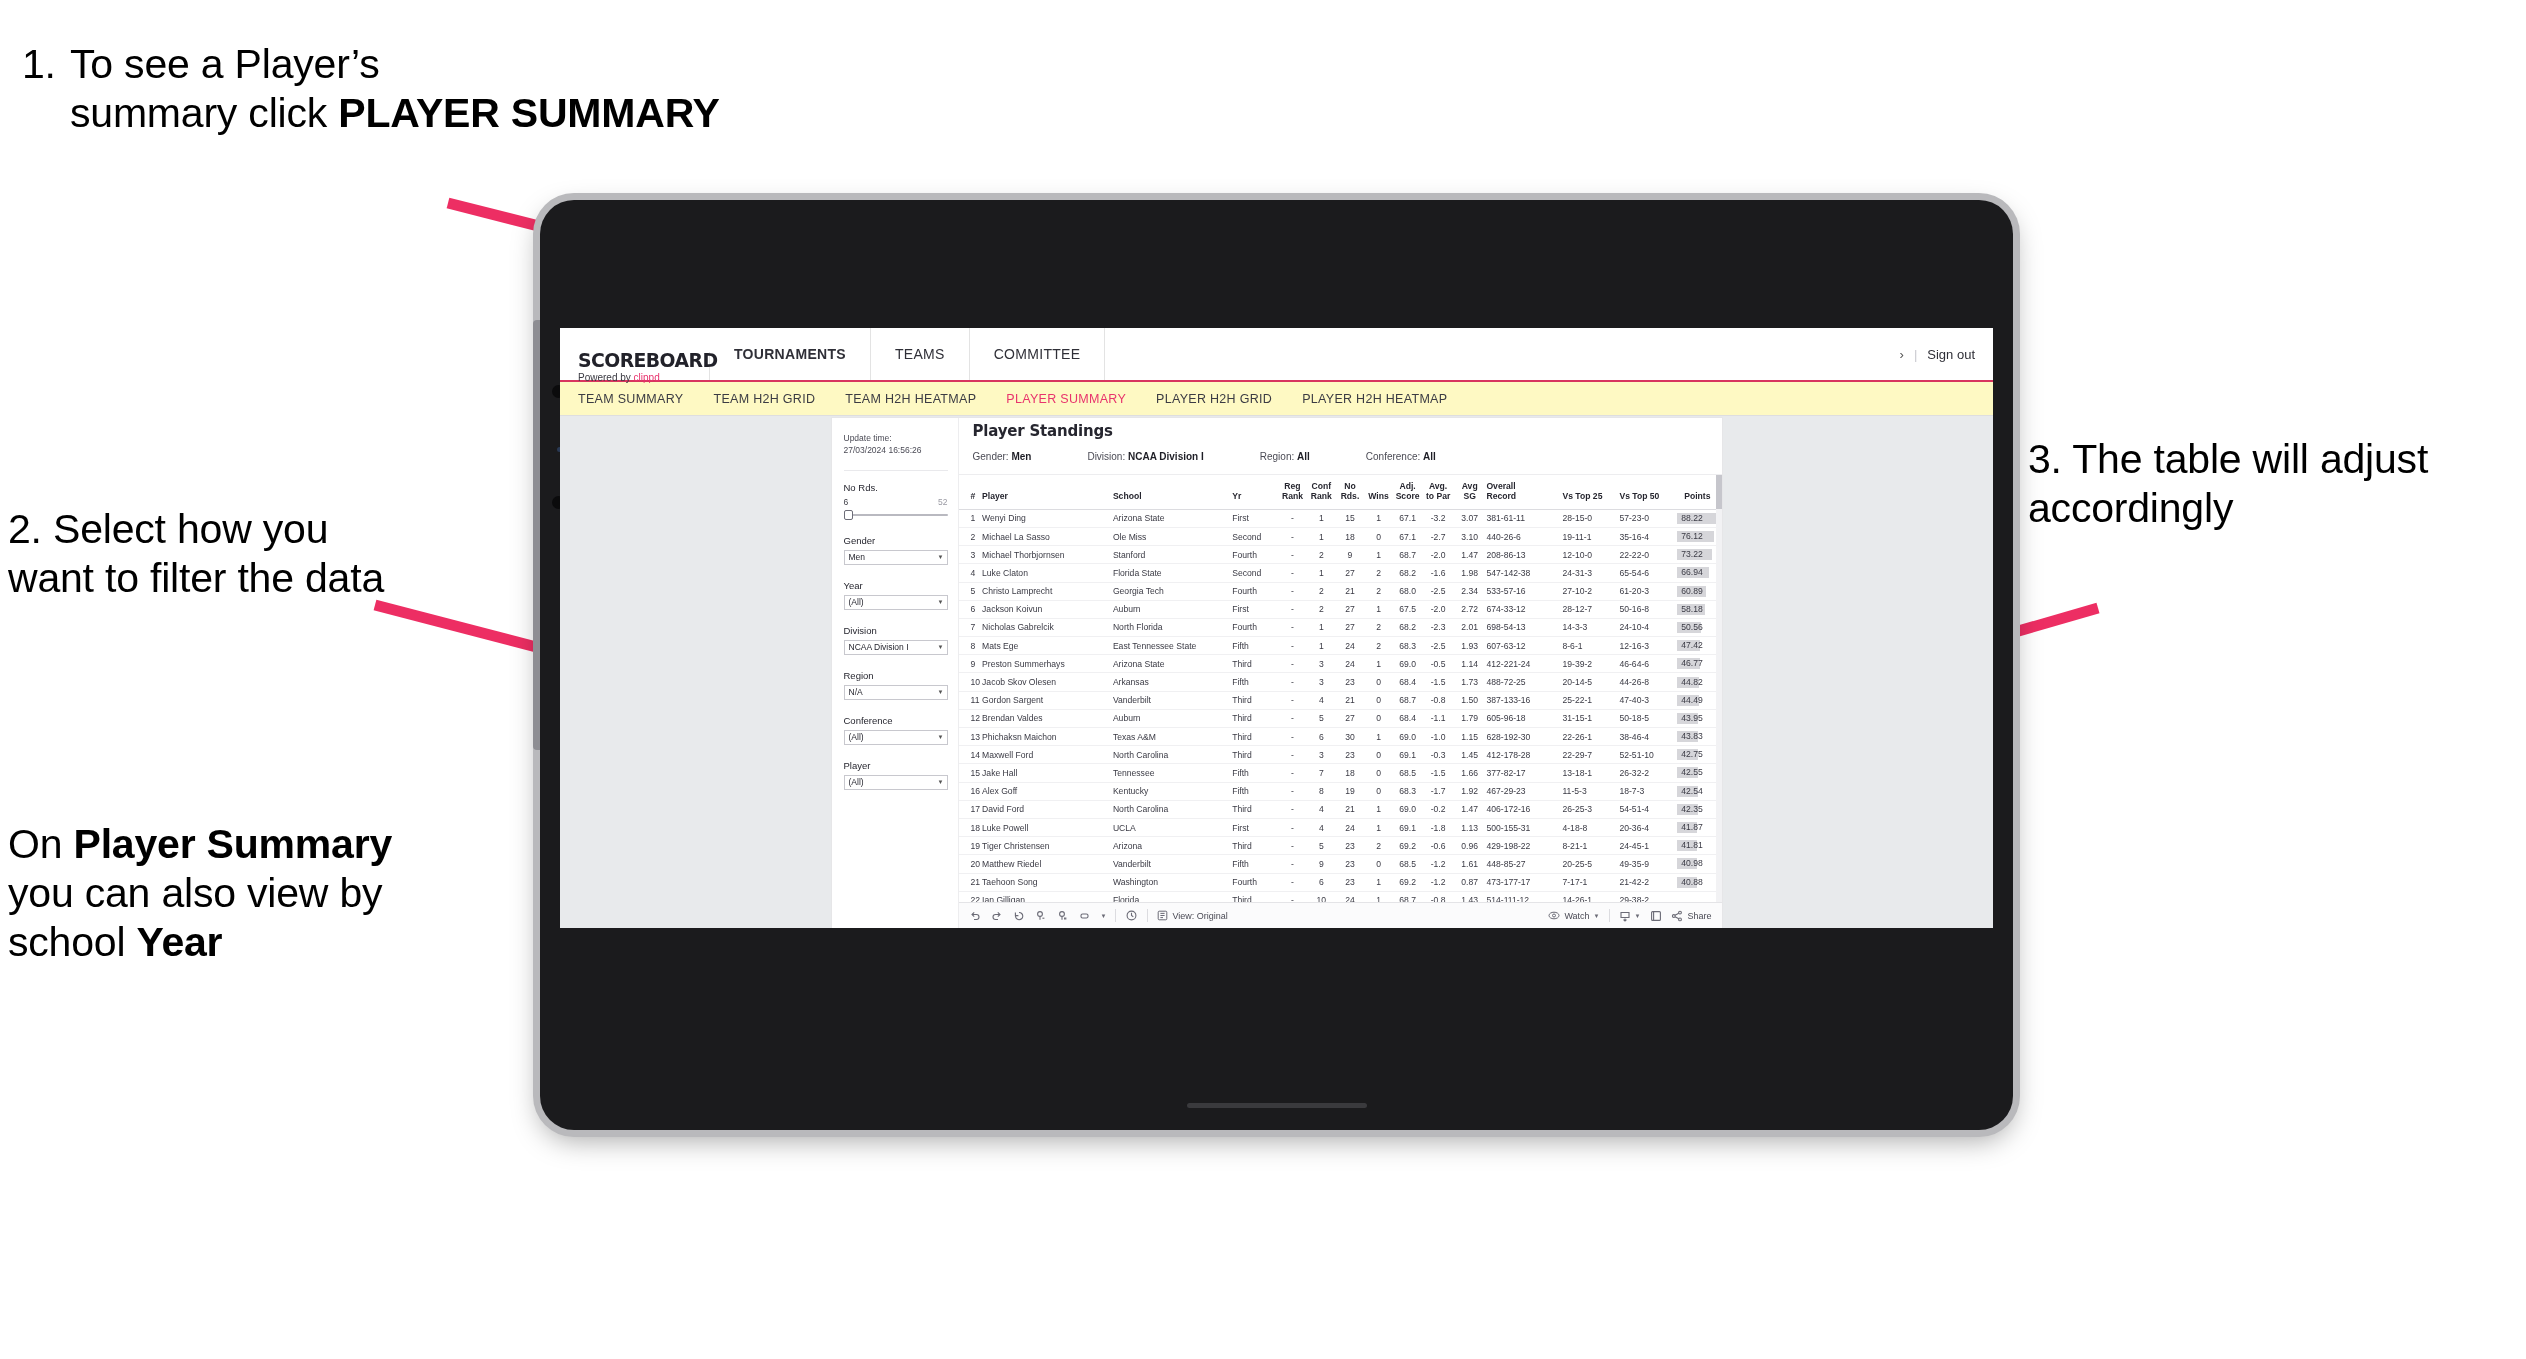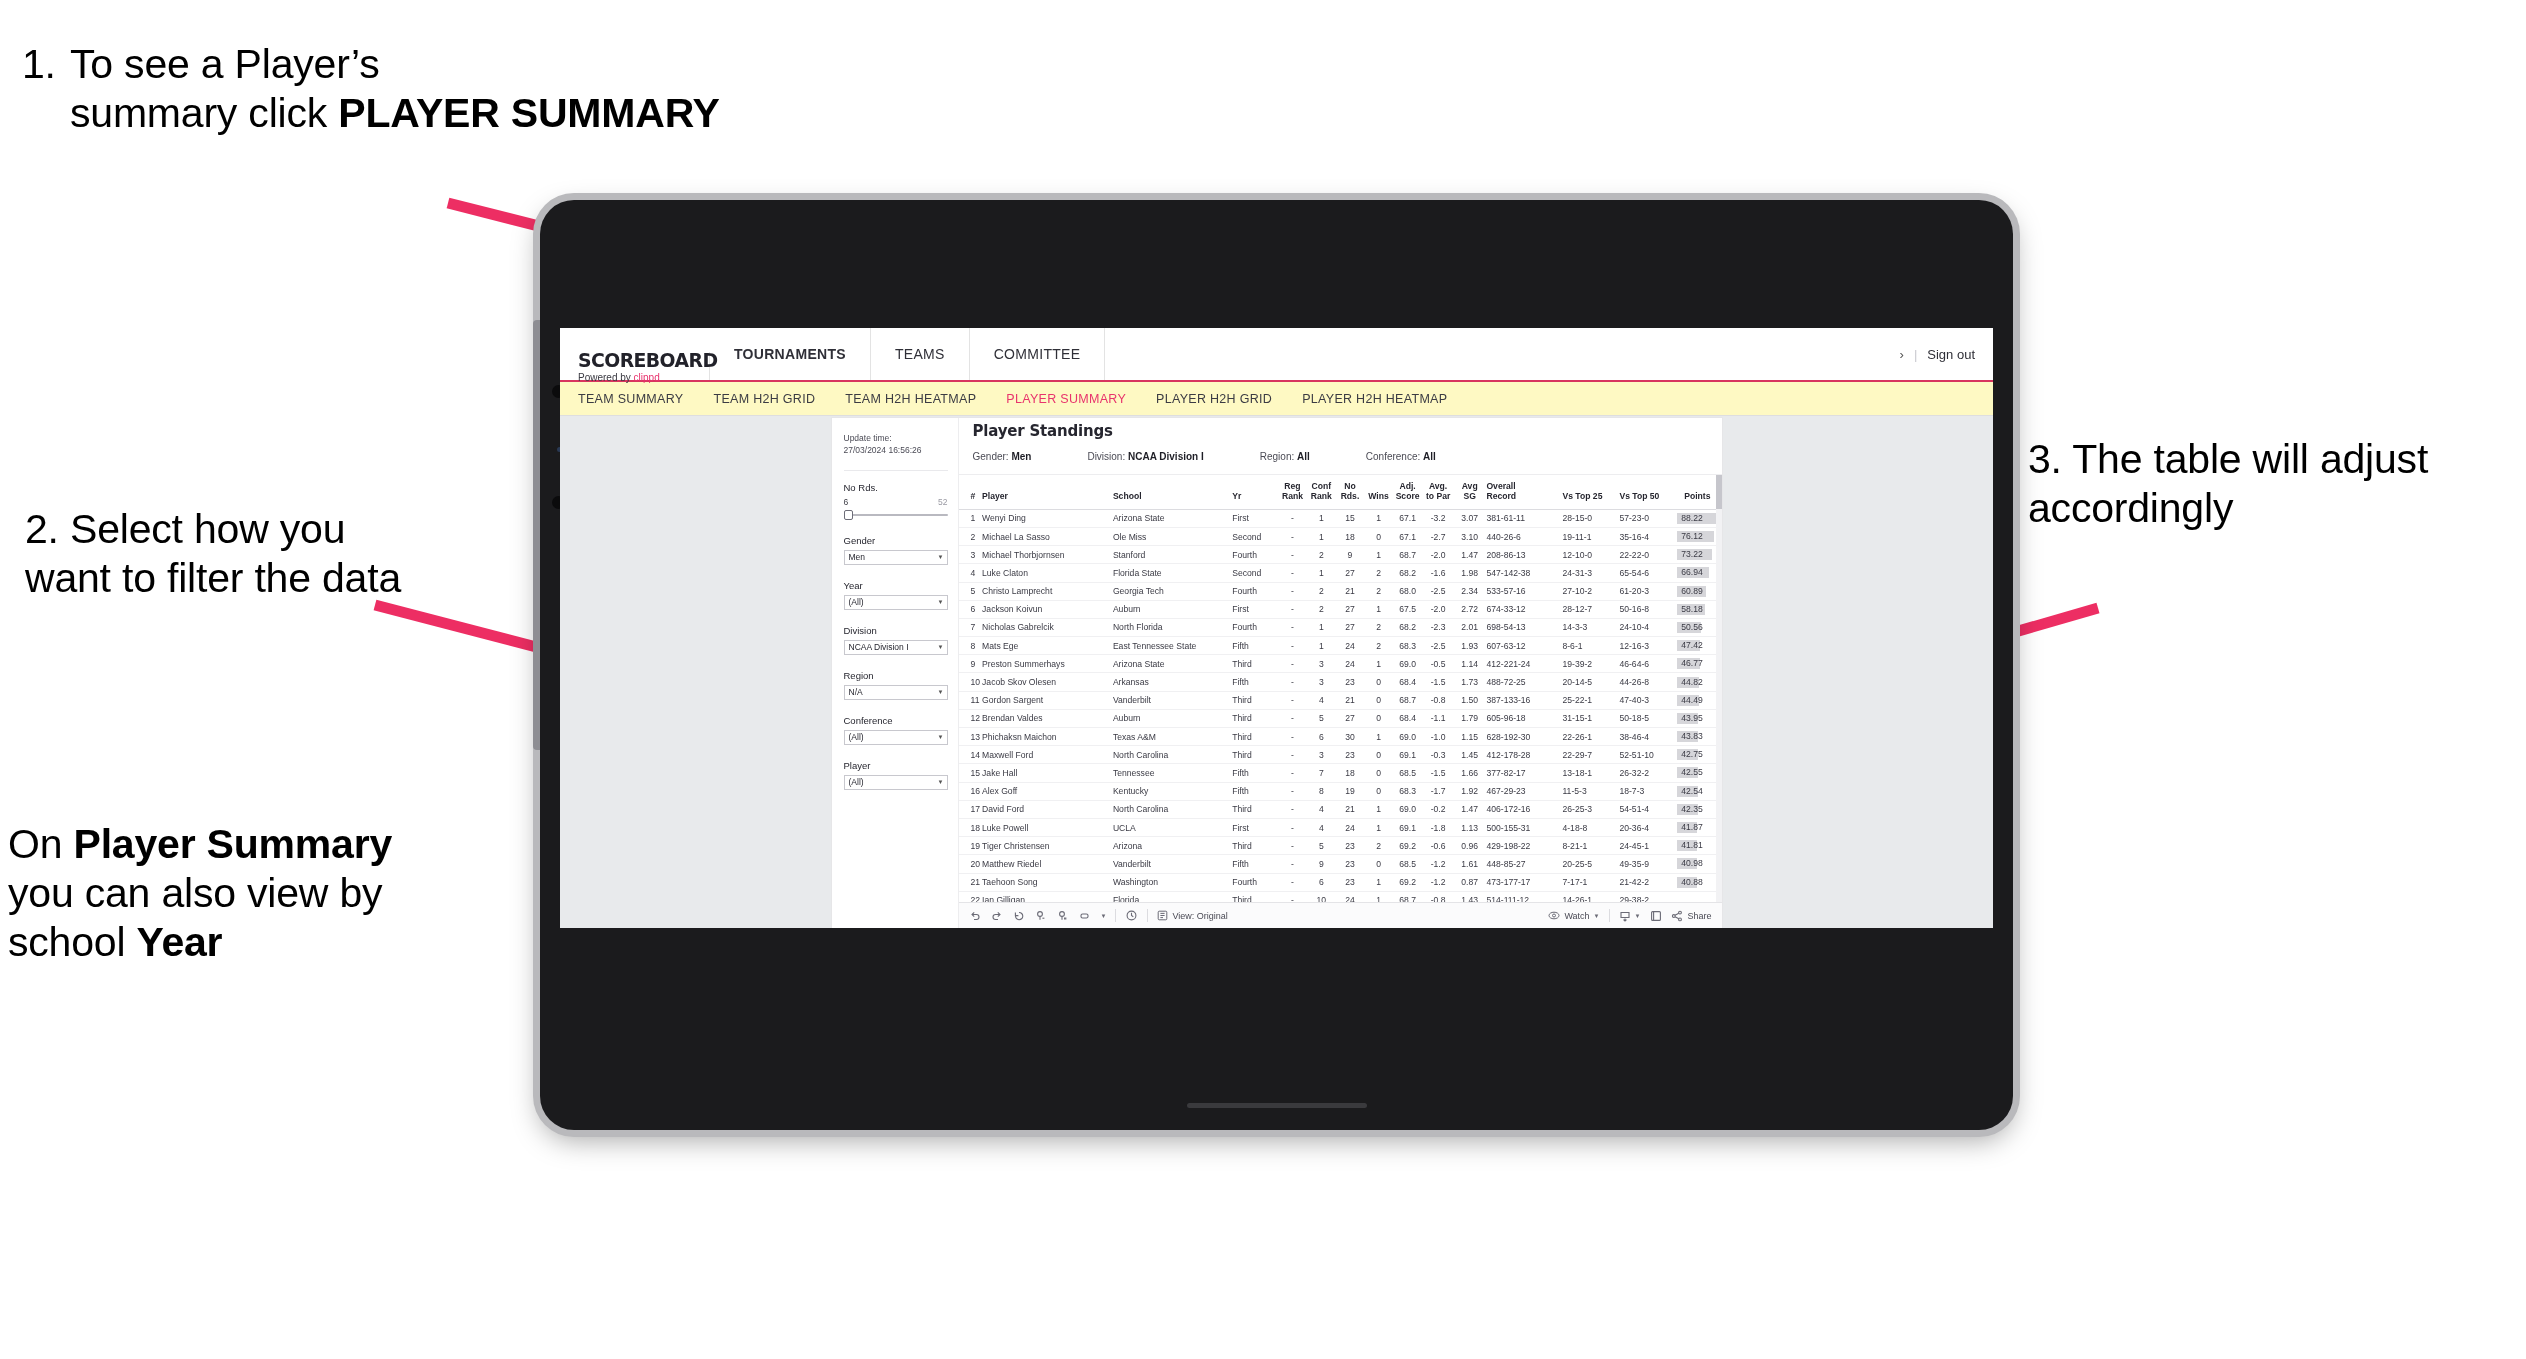--- a/index.html
+++ b/index.html
@@ -19,21 +19,21 @@
     line-height: 1.20;
     font-weight: 400;
     letter-spacing: -0.2px;
   }
   .anno b { font-weight: 700; }
 
   #anno1 { left: 22px; top: 40px; width: 790px; }
   #anno1 .num { position: absolute; left: 0; top: 0; }
   #anno1 .body { margin-left: 48px; }
 
-  #anno2 { left: 25px; top: 505px; width: 400px; }
+  #anno2 { left: 8px; top: 505px; width: 400px; }
   #anno3 { left: 2028px; top: 435px; width: 500px; }
   #anno4 { left: 8px; top: 820px; width: 430px; }
 
   
   .arrow { position: absolute; pointer-events: none; }
 
   
   #tablet {
     position: absolute;
     left: 540px; top: 200px;

